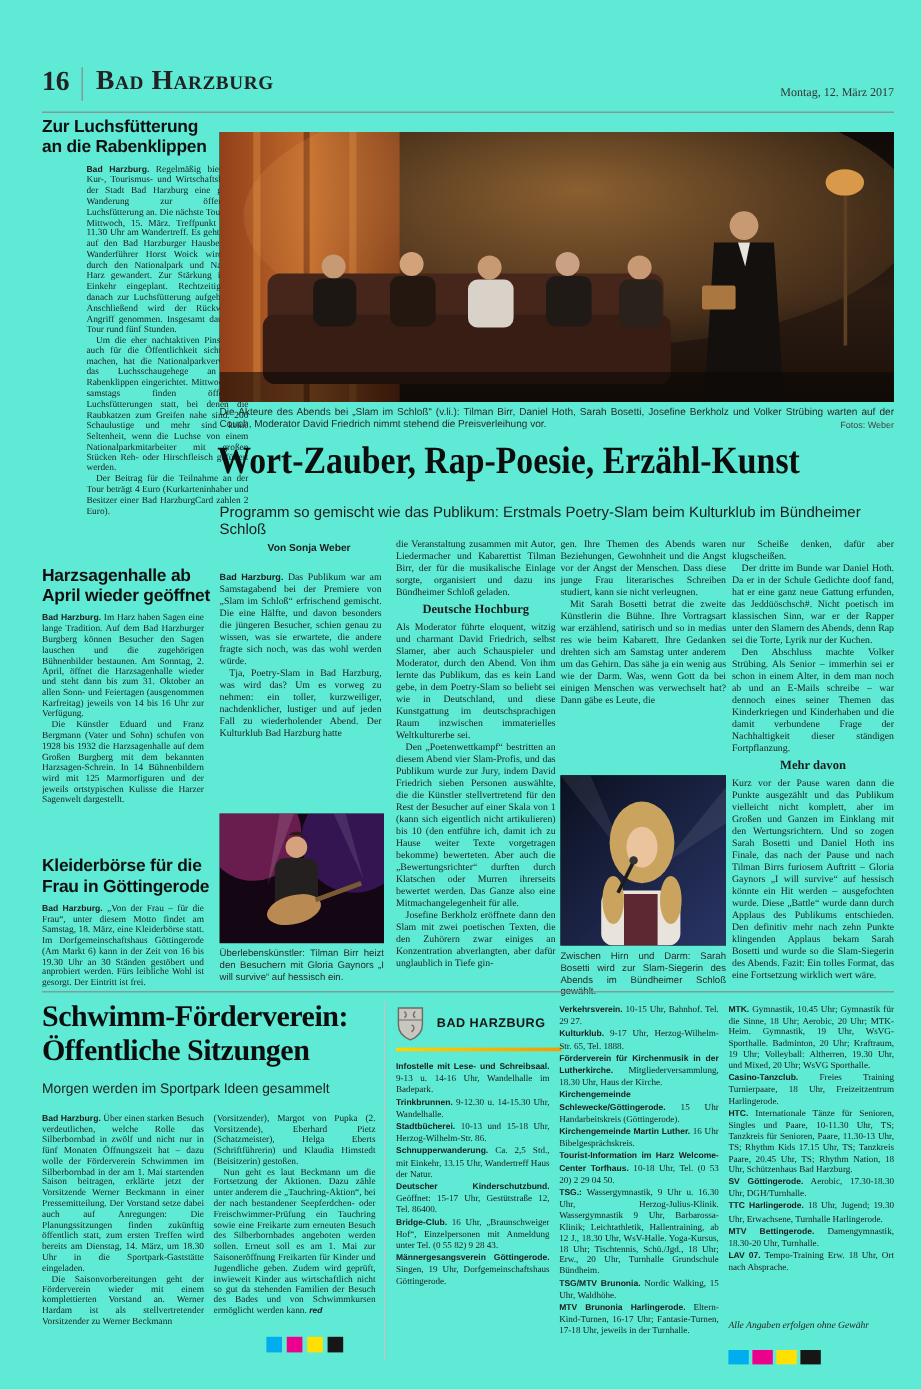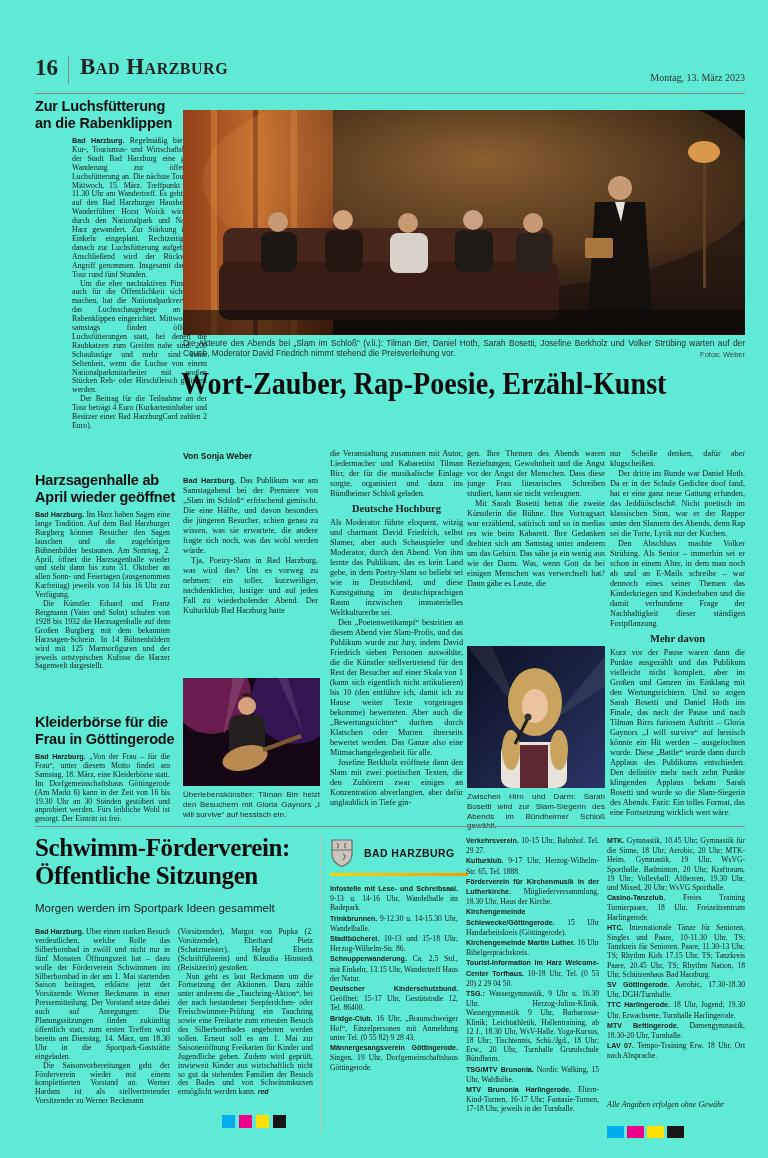--- a/index.html
+++ b/index.html
@@ -21,21 +21,21 @@
   .mbody{font-size:8.2px;line-height:10px;}
   .dbody{font-size:7.6px;line-height:9.2px;}
   .lead{font-family:"Liberation Sans",sans-serif;font-weight:bold;font-size:.92em;}
   .ind{text-indent:8px;}
   .cap{font-family:"Liberation Sans",sans-serif;font-size:8px;line-height:9.8px;color:#2a2a2a;}
   .cap-main{font-family:"Liberation Sans",sans-serif;font-size:8.4px;line-height:10px;color:#2a2a2a;}
   .credit{position:absolute;right:0;bottom:0;font-family:"Liberation Sans",sans-serif;font-size:7.5px;color:#444;}
   .mainhead{font-weight:bold;font-size:32px;line-height:34px;white-space:nowrap;
             transform:scaleX(.88);transform-origin:0 0;color:#0d0d0d;}
   .subhead{font-family:"Liberation Sans",sans-serif;font-size:12.5px;color:#1d1d1d;}
-  .byline{font-family:"Liberation Sans",sans-serif;font-weight:bold;font-size:8.5px;}
+  .byline{font-family:"Liberation Sans",sans-serif;font-weight:bold;font-size:8.5px;margin-left:40px;}
   .colsub{font-weight:bold;text-align:center;font-size:10.5px;margin:5px 0 4px;}
   .schwimmhead{font-weight:bold;font-size:25px;line-height:28px;letter-spacing:-.4px;color:#0d0d0d;}
   .schwimmsub{font-family:"Liberation Sans",sans-serif;font-size:11.5px;color:#222;}
   .sig{font-weight:bold;font-style:italic;font-family:"Liberation Sans",sans-serif;font-size:7px;}
   .dir-entry{margin:0 0 1px 0;}
   .dir-name{font-family:"Liberation Sans",sans-serif;font-weight:bold;font-size:7.1px;}
   .dir-title{font-family:"Liberation Sans",sans-serif;font-weight:bold;font-size:10.5px;letter-spacing:.4px;color:#151515;}
   .accent-bar{height:3px;background:linear-gradient(90deg,#ffd400,#f49b00);}
   .note{font-style:italic;font-size:8px;color:#222;}
   .photo{background:#111;}
@@ -45,21 +45,21 @@
   .c-cyan{background:#00aeef;} .c-mag{background:#ec008c;} .c-yel{background:#ffe000;} .c-blk{background:#161616;}
 </style>
 </head>
 <body>
 
 <div class="page">
 
   <span class="abs mast-num" style="left:35px;top:55px;">16</span>
   <div class="abs vline" style="left:68px;top:56px;height:28px;"></div>
   <span class="abs mast-sec" style="left:80px;top:54px;">Bad Harzburg</span>
-  <span class="abs mast-date" style="right:23px;top:72px;">Montag, 13. März 2023</span>
+  <span class="abs mast-date" style="right:23px;top:72px;">Montag, 12. März 2017</span>
   <div class="abs hline" style="left:35px;top:93px;width:710px;"></div>
 
   <h2 class="abs sidehead" style="left:35px;top:98px;width:140px;">Zur Luchsfütterung an die Rabenklippen</h2>
   <div class="abs sbody jus clip" style="left:35px;top:137px;width:135px;height:326px;margin-left:37px;">
     <p><b class="lead">Bad Harzburg.</b> <span>Regelmäßig bieten die Kur-, Tourismus- und Wirtschaftsbetriebe der Stadt Bad Harzburg eine geführte Wanderung zur öffentlichen Luchsfütterung an. Die nächste Tour ist am Mittwoch, 15. März. Treffpunkt ist um 11.30 Uhr am Wandertreff. Es geht zu Fuß auf den Bad Harzburger Hausberg. Mit Wanderführer Horst Woick wird dann durch den Nationalpark und Naturpark Harz gewandert. Zur Stärkung ist eine Einkehr eingeplant. Rechtzeitig wird danach zur Luchsfütterung aufgebrochen. Anschließend wird der Rückweg in Angriff genommen. Insgesamt dauert die Tour rund fünf Stunden.</span></p>
     <p class="ind">Um die eher nachtaktiven Pinselohren auch für die Öffentlichkeit sichtbar zu machen, hat die Nationalparkverwaltung das Luchsschaugehege an den Rabenklippen eingerichtet. Mittwochs und samstags finden öffentliche Luchsfütterungen statt, bei denen die Raubkatzen zum Greifen nahe sind. 200 Schaulustige und mehr sind keine Seltenheit, wenn die Luchse von einem Nationalparkmitarbeiter mit großen Stücken Reh- oder Hirschfleisch gefüttert werden.</p>
     <p class="ind">Der Beitrag für die Teilnahme an der Tour beträgt 4 Euro (Kurkarteninhaber und Besitzer einer Bad HarzburgCard zahlen 2 Euro).</p>
   </div>
 
   <h2 class="abs sidehead" style="left:35px;top:472px;width:140px;">Harzsagenhalle ab April wieder geöffnet</h2>
@@ -117,20 +117,21 @@
       <ellipse cx="521" cy="42" rx="16" ry="11" fill="#d89a4a"></ellipse>
       <rect x="0" y="200" width="562" height="25" fill="#0a0705" opacity=".55"></rect>
     </svg>
   </div>
   <div class="abs cap-main jus" style="left:183px;top:338px;width:562px;height:22px;">
     <span>Die Akteure des Abends bei „Slam im Schloß“ (v.li.): Tilman Birr, Daniel Hoth, Sarah Bosetti, Josefine Berkholz und Volker Strübing warten auf der Couch, Moderator David Friedrich nimmt stehend die Preisverleihung vor.</span>
     <span class="credit">Fotos: Weber</span>
   </div>
 
   <h1 class="abs mainhead" style="left:181px;top:366px;width:640px;">Wort-Zauber, Rap-Poesie, Erzähl-Kunst</h1>
+  <p class="abs subhead" style="left:183px;top:420px;width:562px;">Programm so gemischt wie das Publikum: Erstmals Poetry-Slam beim Kulturklub im Bündheimer Schloß</p>
 
   <p class="abs byline" style="left:183px;top:451px;">Von Sonja Weber</p>
   <div class="abs mbody jus clip" style="left:183px;top:476px;width:135px;height:198px;">
     <p><b class="lead">Bad Harzburg.</b> <span>Das Publikum war am Samstagabend bei der Premiere von „Slam im Schloß“ erfrischend gemischt. Die eine Hälfte, und davon besonders die jüngeren Besucher, schien genau zu wissen, was sie erwartete, die andere fragte sich noch, was das wohl werden würde.</span></p>
     <p class="ind">Tja, Poetry-Slam in Bad Harzburg, was wird das? Um es vorweg zu nehmen: ein toller, kurzweiliger, nachdenklicher, lustiger und auf jeden Fall zu wiederholender Abend. Der Kulturklub Bad Harzburg hatte</p>
   </div>
   <div class="abs photo" style="left:183px;top:678px;width:137px;height:108px;">
     <svg width="137" height="108" viewBox="0 0 137 108">
       <rect width="137" height="108" fill="#140713"></rect>
       <circle cx="28" cy="16" r="40" fill="#d13a9a" opacity=".45"></circle>

